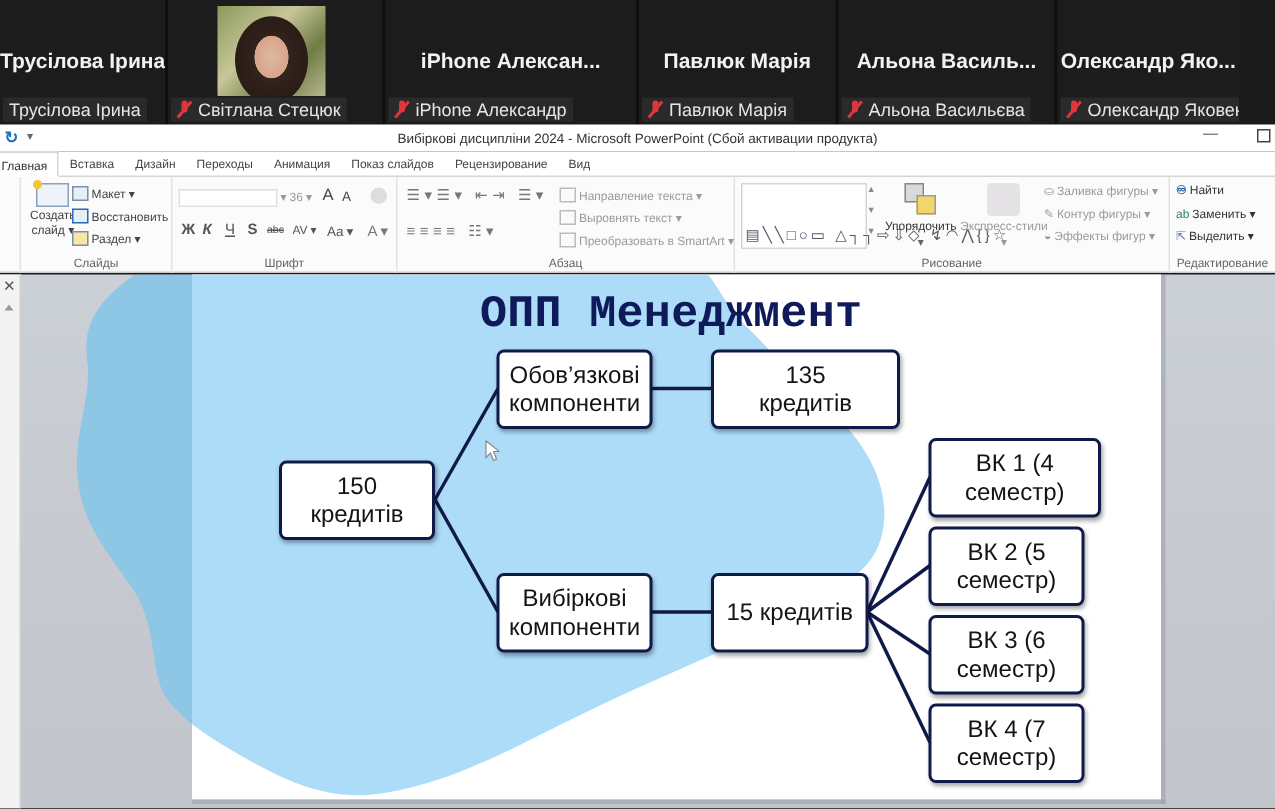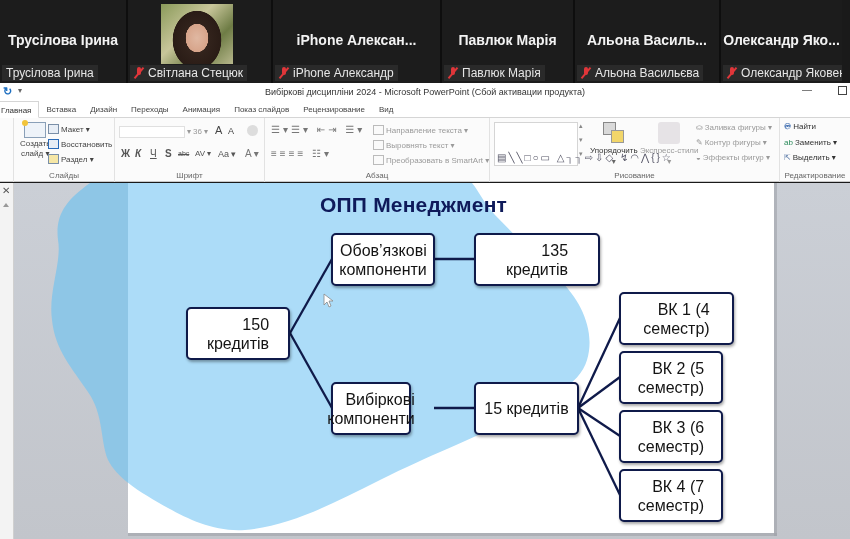--- a/index.html
+++ b/index.html
@@ -43,30 +43,30 @@
 
   
   .workspace { position: absolute; left: 0; top: 183px; width: 850px; height: 356px; background: linear-gradient(#cbcfd6, #c2c5cb); }
   .leftpane { position: absolute; left: 0; top: 183px; width: 14px; height: 356px; background: #f3f3f3; border-right: 1px solid #d0d0d0; }
   .leftpane .x { position: absolute; left: 2px; top: 2px; font-size: 10px; color: #555; }
   .leftpane .up { position: absolute; left: 3px; top: 20px; width: 0; height: 0; border-left: 3px solid transparent; border-right: 3px solid transparent; border-bottom: 4px solid #999; }
 
   .slide-svg { position: absolute; left: 0; top: 183px; }
 
   .node { position: absolute; background: #fff; border: 2.5px solid #0f1a4a; border-radius: 5px; box-shadow: 1px 2px 3px rgba(0,0,0,0.35);
-    display: flex; align-items: center; justify-content: center; text-align: right; color: #141414; font-size: 16px; line-height: 19px; white-space: pre-line; }
-  .slide-title { position: absolute; left: 320px; top: 193px; font-size: 21px; font-weight: bold; color: #0f1a5a; white-space: nowrap; letter-spacing: 0.2px; }
+    display: flex; align-items: center; justify-content: center; text-align: center; color: #141414; font-size: 16px; line-height: 19px; white-space: pre-line; }
+  .slide-title { position: absolute; left: 320px; top: 193px; font-size: 30px; font-weight: bold; color: #0f1a5a; white-space: nowrap; letter-spacing: 0.2px; font-family: Liberation Mono, monospace; }
 </style>
 </head>
 <body>
 
 <div id="root">
 
   <div class="strip">
-    <div class="tile" style="width:128px">
+    <div class="tile" style="width:112px">
       <div class="big">Трусілова Ірина</div>
       <div class="tag">
           <span>Трусілова Ірина</span>
         </div>
     </div>
     <div class="tile" style="width:145px">
       <div class="photo"></div>
       <div class="tag">
           <span class="mic"></span>
           <span>Світлана Стецюк</span>
@@ -289,21 +289,21 @@
   </div>
 
   <div class="slide-title">ОПП Менеджмент</div>
 
   <div class="node" style="left:186px;top:307px;width:104px;height:53px">150
 кредитів</div>
   <div class="node" style="left:331px;top:233px;width:104px;height:53px">Обов’язкові
 компоненти</div>
   <div class="node" style="left:474px;top:233px;width:126px;height:53px">135
 кредитів</div>
-  <div class="node" style="left:331px;top:382px;width:80px;height:53px">Вибіркові
+  <div class="node" style="left:331px;top:382px;width:104px;height:53px">Вибіркові
 компоненти</div>
   <div class="node" style="left:474px;top:382px;width:105px;height:53px">15 кредитів</div>
   <div class="node" style="left:619px;top:292px;width:115px;height:53px">ВК 1 (4
 семестр)</div>
   <div class="node" style="left:619px;top:351px;width:104px;height:53px">ВК 2 (5
 семестр)</div>
   <div class="node" style="left:619px;top:410px;width:104px;height:53px">ВК 3 (6
 семестр)</div>
   <div class="node" style="left:619px;top:469px;width:104px;height:53px">ВК 4 (7
 семестр)</div>

